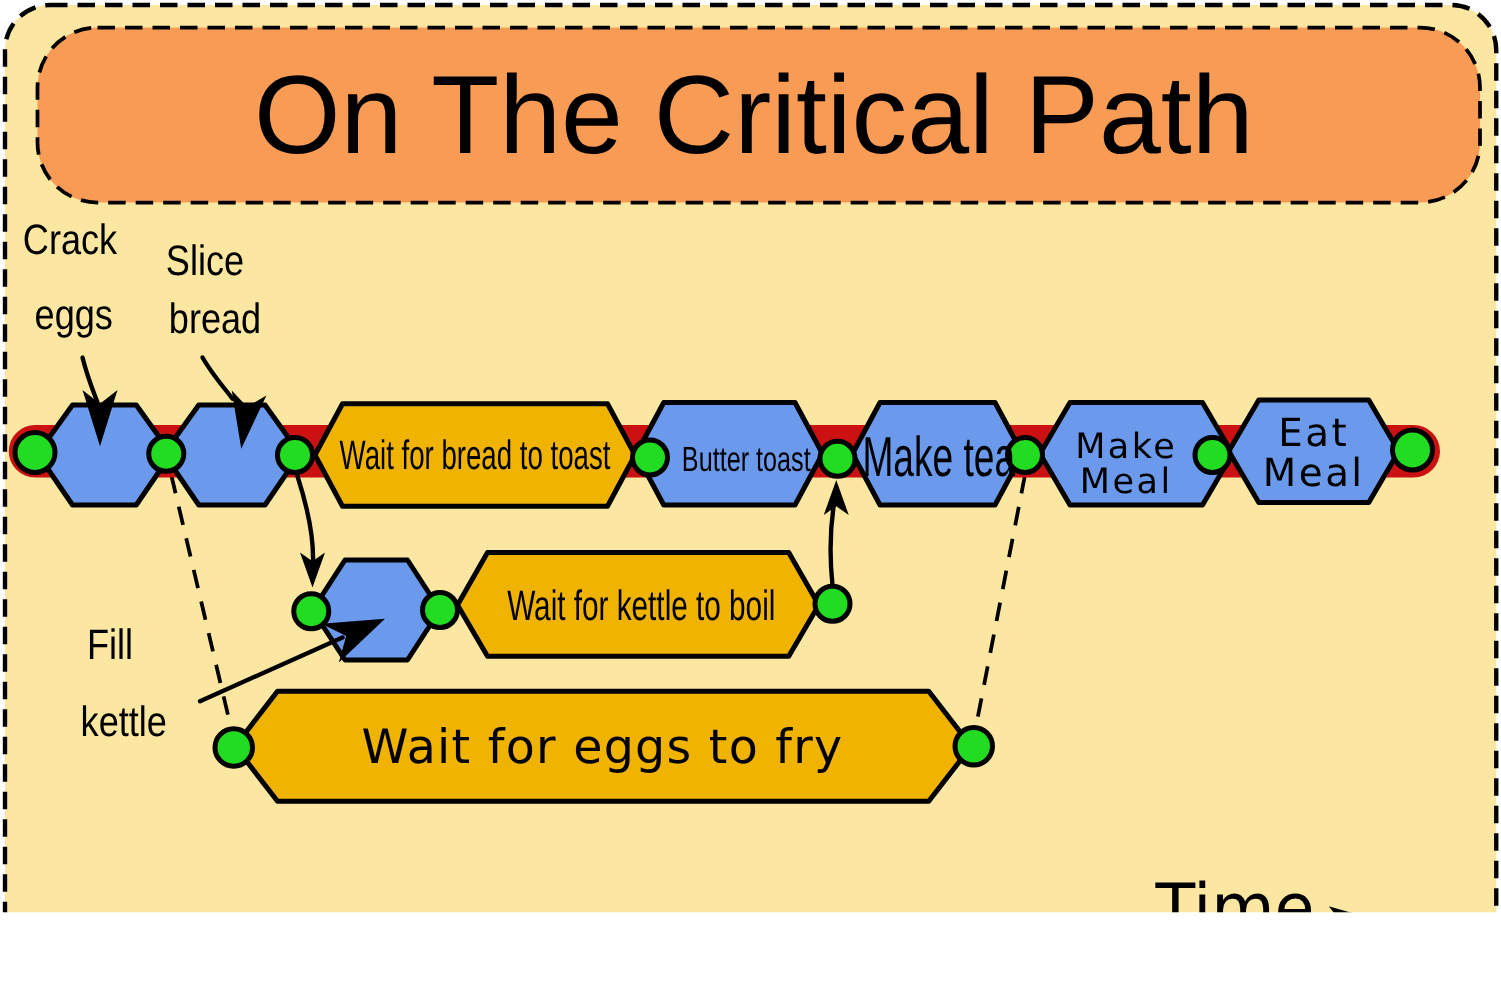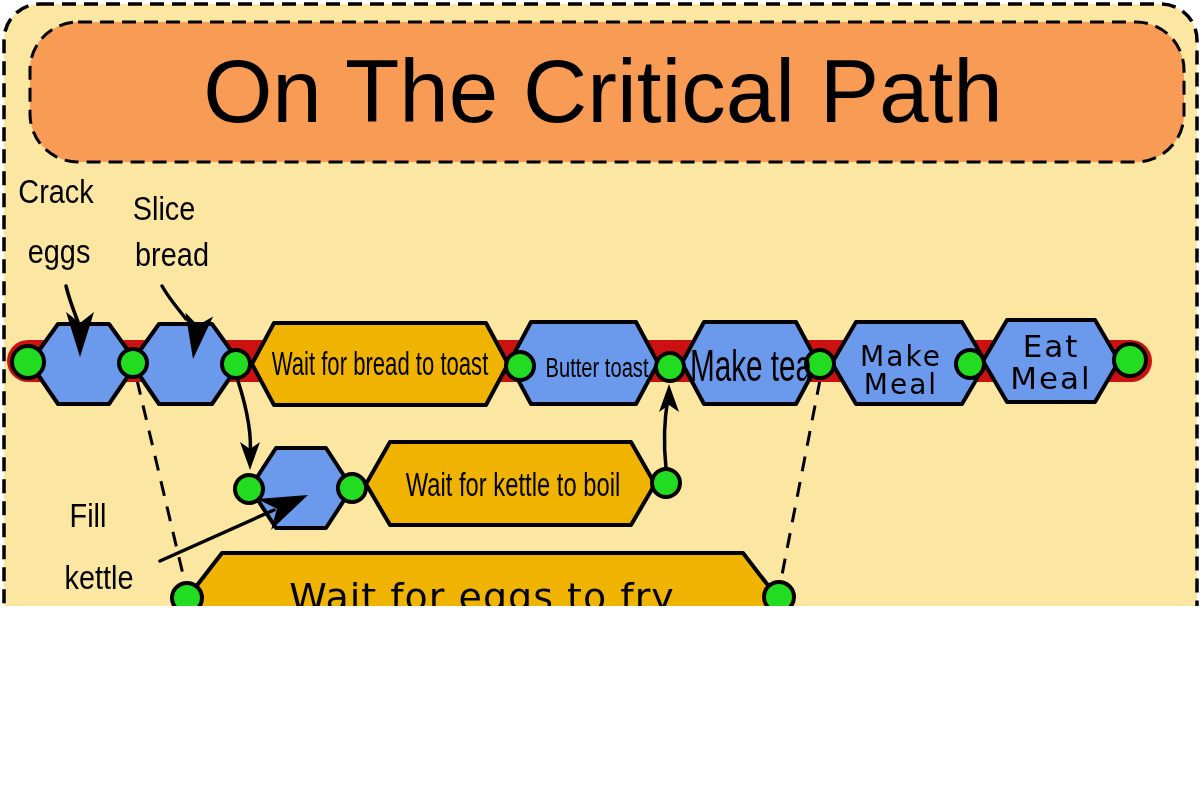--- a/index.html
+++ b/index.html
@@ -1,16 +1,16 @@
 <!DOCTYPE html>
 <html><head>
 <meta charset="utf-8">
 <style>
   html,body{margin:0;padding:0;background:#fff;}
-  .stage{position:relative;width:1201px;height:606px;overflow:hidden;background:#fff;}
+  .stage{position:relative;width:1201px;height:730px;overflow:hidden;background:#fff;}
   svg{display:block;}
   text{fill:#000;text-anchor:middle;}
   .t-c{font-family:"Liberation Sans",sans-serif;}
   .t-w{font-family:"DejaVu Sans",sans-serif;}
   .hex{stroke:#000;stroke-width:4;stroke-linejoin:round;}
   .node{stroke:#000;stroke-width:4;}
   .arrow{stroke:#000;stroke-width:3.5;fill:none;stroke-linecap:round;}
   .dconn{stroke:#000;stroke-width:3;fill:none;stroke-dasharray:15 11;}
   .head{fill:#000;stroke:none;}
 </style>

